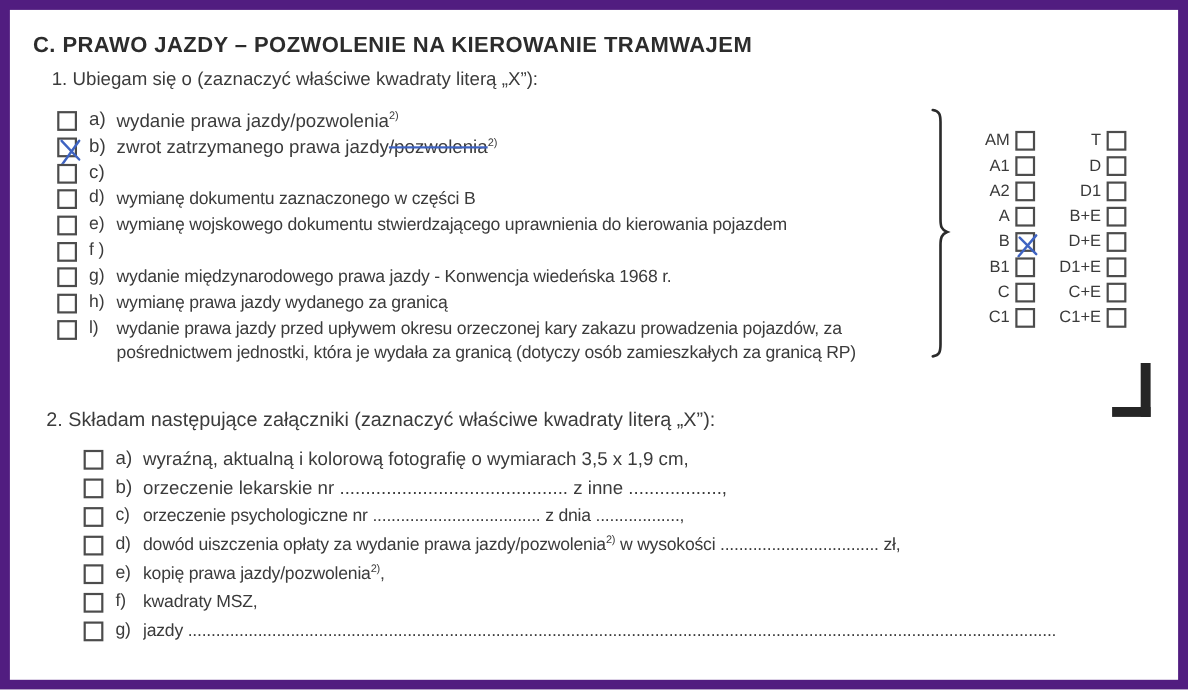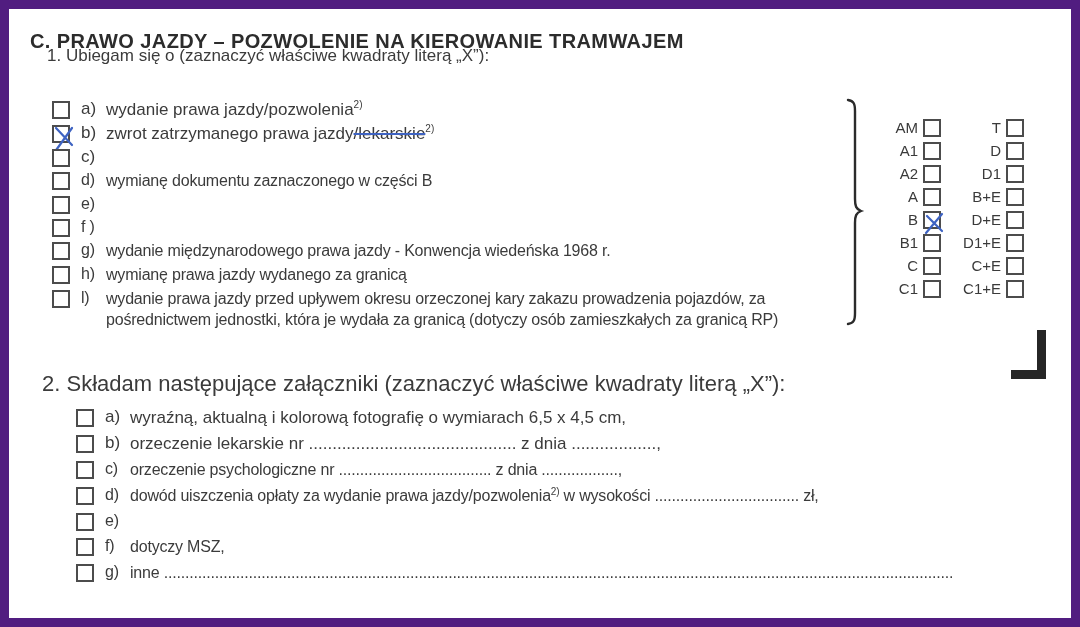--- a/index.html
+++ b/index.html
@@ -13,22 +13,22 @@
   .page{
     position:relative;width:1080px;height:627px;background:#ffffff;
     font-family:"Liberation Sans",sans-serif;color:var(--text);
     overflow:hidden;box-sizing:border-box;
   }
   .frame{position:absolute;inset:0;border:9px solid var(--frame);pointer-events:none;z-index:5;}
   .title{
     position:absolute;left:30px;top:30px;font-size:20px;font-weight:700;
     color:#2c2c2c;letter-spacing:.4px;white-space:nowrap;
   }
-  .s1-heading{position:absolute;left:47px;top:46px;font-size:17px;white-space:nowrap;}
-  .s2-heading{position:absolute;left:42px;top:371px;font-size:22px;white-space:nowrap;}
+  .s1-heading{position:absolute;left:47px;top:62px;font-size:17px;white-space:nowrap;}
+  .s2-heading{position:absolute;left:42px;top:371px;font-size:18px;white-space:nowrap;}
   .s1-list{position:absolute;left:52px;top:99px;}
   .s2-list{position:absolute;left:76px;top:407px;width:950px;}
   .row{display:flex;align-items:flex-start;margin-bottom:3px;}
   .s2-list .row{margin-bottom:5px;}
   .cbx{
     position:relative;flex:0 0 auto;width:14px;height:14px;
     border:2px solid var(--box);background:#fff;margin-top:2px;
   }
   .xsvg{position:absolute;left:-4px;top:-3px;overflow:visible;}
   .prefix{display:inline-block;min-width:25px;margin-left:11px;font-size:17px;line-height:20px;}
@@ -70,34 +70,35 @@
         <span class="prefix">a)</span>
         <span class="itext">wydanie prawa jazdy/pozwolenia<sup>2)</sup></span>
       </div>
       <div class="row">
         <span class="cbx">
           <svg class="xsvg" width="27" height="31" viewBox="0 0 27 31">
             <path d="M6 4 L22 21 M22 4 L4 29" fill="none" stroke="#3e63c2" stroke-width="2.2" stroke-linecap="round"></path>
           </svg>
         </span>
         <span class="prefix">b)</span>
-        <span class="itext">zwrot zatrzymanego prawa jazdy<span class="strike">/lekarskie</span><sup>2)</sup></span>
+        <span class="itext">zwrot zatrzymanego prawa jazdy<span class="strike">/pozwolenia</span><sup>2)</sup></span>
       </div>
       <div class="row">
         <span class="cbx"></span>
         <span class="prefix">c)</span>
       </div>
       <div class="row narrow">
         <span class="cbx"></span>
         <span class="prefix">d)</span>
         <span class="itext">wymianę dokumentu zaznaczonego w części B</span>
       </div>
       <div class="row narrow">
         <span class="cbx"></span>
         <span class="prefix">e)</span>
+        <span class="itext">wymianę wojskowego dokumentu stwierdzającego uprawnienia do kierowania pojazdem</span>
       </div>
       <div class="row narrow">
         <span class="cbx"></span>
         <span class="prefix">f )</span>
       </div>
       <div class="row narrow">
         <span class="cbx"></span>
         <span class="prefix">g)</span>
         <span class="itext">wydanie międzynarodowego prawa jazdy - Konwencja wiedeńska 1968 r.</span>
       </div>
@@ -172,45 +173,46 @@
       </div>
     </div>
 
   <div class="corner"></div>
 
   <div class="s2-heading">2. Składam następujące załączniki (zaznaczyć właściwe kwadraty literą „X”):</div>
   <div class="s2-list" id="s2-list">
       <div class="row">
         <span class="cbx"></span>
         <span class="prefix">a)</span>
-        <span class="itext">wyraźną, aktualną i kolorową fotografię o wymiarach 6,5 x 4,5 cm,</span>
+        <span class="itext">wyraźną, aktualną i kolorową fotografię o wymiarach 3,5 x 1,9 cm,</span>
       </div>
       <div class="row">
         <span class="cbx"></span>
         <span class="prefix">b)</span>
-        <span class="itext">orzeczenie lekarskie nr ............................................ z dnia ..................,</span>
+        <span class="itext">orzeczenie lekarskie nr ............................................ z inne ..................,</span>
       </div>
       <div class="row narrow">
         <span class="cbx"></span>
         <span class="prefix">c)</span>
         <span class="itext">orzeczenie psychologiczne nr .................................... z dnia ..................,</span>
       </div>
       <div class="row narrow">
         <span class="cbx"></span>
         <span class="prefix">d)</span>
         <span class="itext">dowód uiszczenia opłaty za wydanie prawa jazdy/pozwolenia<sup>2)</sup> w wysokości .................................. zł,</span>
       </div>
       <div class="row narrow">
         <span class="cbx"></span>
         <span class="prefix">e)</span>
+        <span class="itext">kopię prawa jazdy/pozwolenia<sup>2)</sup>,</span>
       </div>
       <div class="row narrow">
         <span class="cbx"></span>
         <span class="prefix">f)</span>
-        <span class="itext">dotyczy MSZ,</span>
+        <span class="itext">kwadraty MSZ,</span>
       </div>
       <div class="row narrow">
         <span class="cbx"></span>
         <span class="prefix">g)</span>
-        <span class="itext">inne ..........................................................................................................................................................................................</span>
+        <span class="itext">jazdy ..........................................................................................................................................................................................</span>
       </div>
     </div>
 </div>
 
 </body></html>

